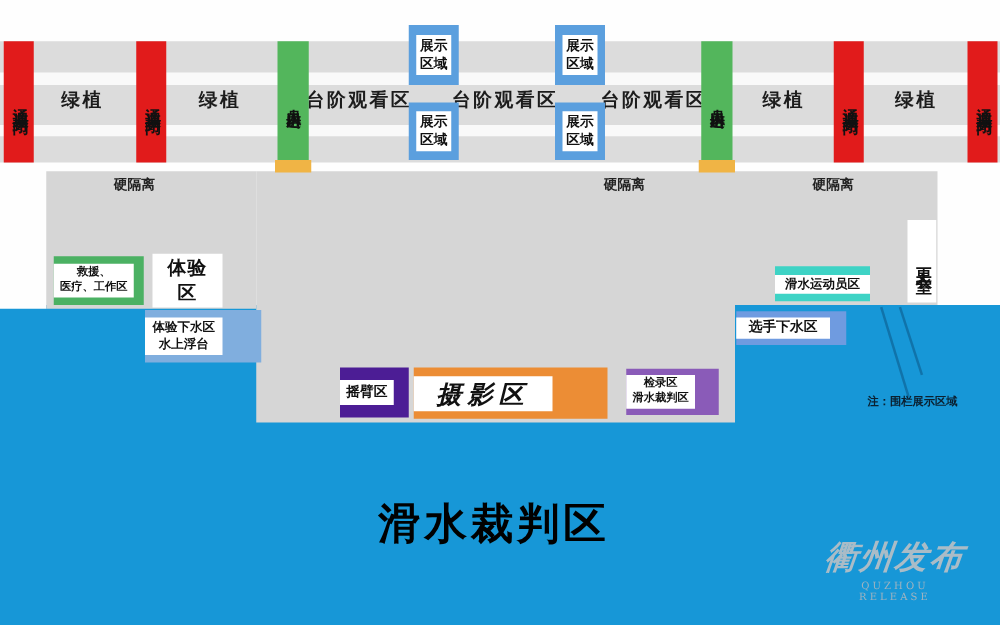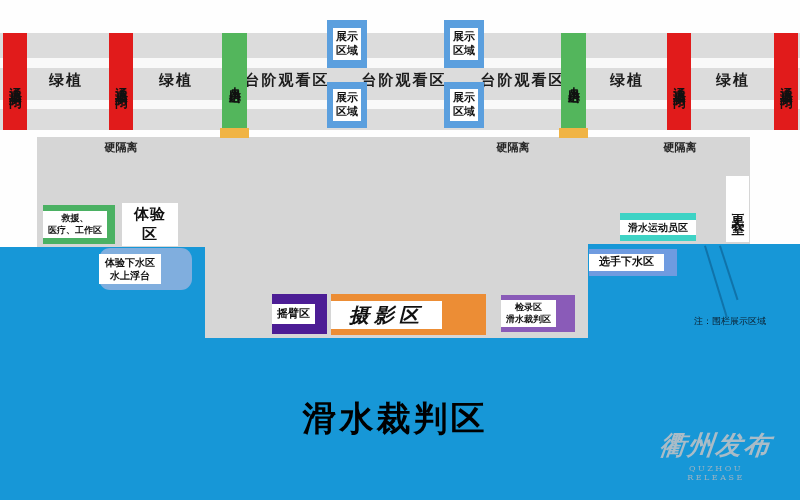--- a/index.html
+++ b/index.html
@@ -32,23 +32,23 @@
   .z-exp{background:#79aede;}      .z-exp .label{font-size:15px;font-weight:700;padding:2px 8px;letter-spacing:1px;}
   .z-float{background:#80aede;}    .z-float .label{font-size:10px;font-weight:700;padding:2px 6px;}
   .z-crane{background:#4c1d95;}    .z-crane .label{font-size:11px;font-weight:700;padding:3px 5px;}
   .z-photo{background:#ec8d35;font-style:italic;}    .z-photo .label{font-size:20px;font-weight:700;padding:1px 18px;letter-spacing:5px;}
   .z-check{background:#8a5bb8;}    .z-check .label{font-size:9px;font-weight:700;padding:2px 5px;}
   .z-ath{background:#3ed3c5;}      .z-ath .label{font-size:10px;font-weight:700;padding:1px 8px;}
   .z-entry{background:#6f9be0;}    .z-entry .label{font-size:11px;font-weight:700;padding:1px 10px;}
   .z-chg{background:#fff;display:flex;align-items:center;justify-content:center;
          writing-mode:vertical-rl;text-orientation:upright;font-size:13px;font-weight:700;
          color:#111;letter-spacing:4px;}
-  .barrier-label{font-size:11px;font-weight:700;color:#222;text-align:center;}
+  .barrier-label{font-size:11px;font-weight:700;color:#222;text-align:left;}
   .lake-title{font-size:34px;font-weight:700;color:#000;text-align:center;letter-spacing:3px;}
-  .note{font-size:9px;font-weight:400;color:#0b2030;}
+  .note{font-size:9px;font-weight:700;color:#0b2030;}
   .fence-line{width:2px;background:rgba(8,70,115,0.45);transform-origin:top left;}
   .logo{text-align:center;color:#aabccname}
   .logo-name{font-size:26px;font-weight:700;font-style:italic;color:#aabcc7;
              transform:skewX(-6deg);letter-spacing:2px;display:block;}
   .logo-sub{font-size:8px;letter-spacing:2.5px;color:#9fb3c0;display:block;margin-top:1px;
             font-family:"DejaVu Serif","Liberation Serif",serif;}
 </style>
 </head>
 <body>
 
@@ -107,21 +107,21 @@
   <div class="abs barrier-label" style="left:483px;top:140px;width:60px;">硬隔离</div>
   <div class="abs barrier-label" style="left:650px;top:140px;width:60px;">硬隔离</div>
 
   <div class="abs zone z-rescue" style="left:43px;top:205px;width:72px;height:39px;">
     <div class="label"><span>救援、</span><br>
       <span>医疗、工作区</span></div>
   </div>
   <div class="abs zone z-exp" style="left:122px;top:205px;width:56px;height:39px;">
     <div class="label">体验区</div>
   </div>
-  <div class="abs zone z-float" style="left:99px;top:248px;width:93px;height:42px;border-radius:11px;">
+  <div class="abs zone z-float" style="left:116px;top:248px;width:93px;height:42px;">
     <div class="label"><span>体验下水区</span><br>
       <span>水上浮台</span></div>
   </div>
   <div class="abs zone z-crane" style="left:272px;top:294px;width:55px;height:40px;">
     <div class="label">摇臂区</div>
   </div>
   <div class="abs zone z-photo" style="left:331px;top:294px;width:155px;height:41px;">
     <div class="label">摄影区</div>
   </div>
   <div class="abs zone z-check" style="left:501px;top:295px;width:74px;height:37px;">

